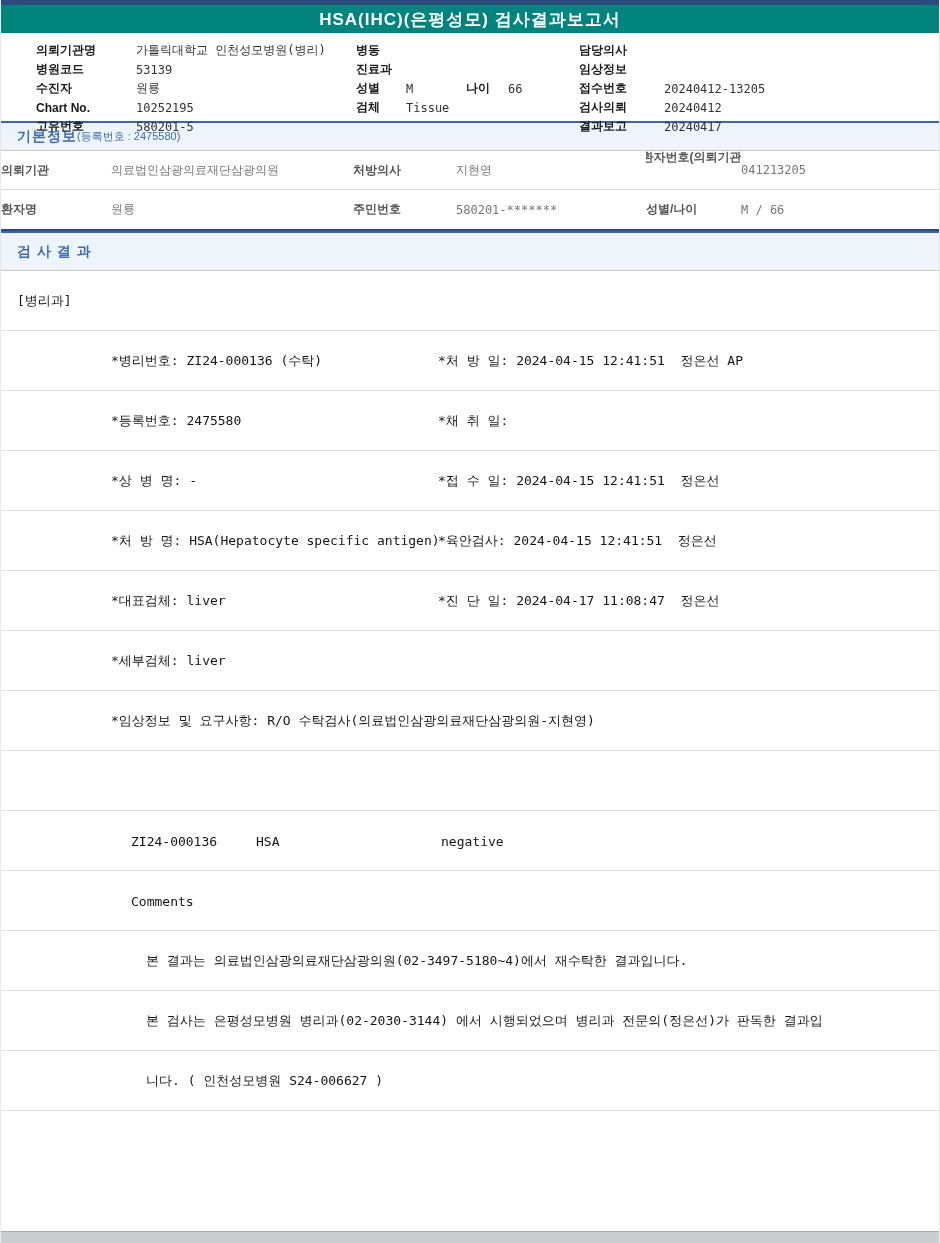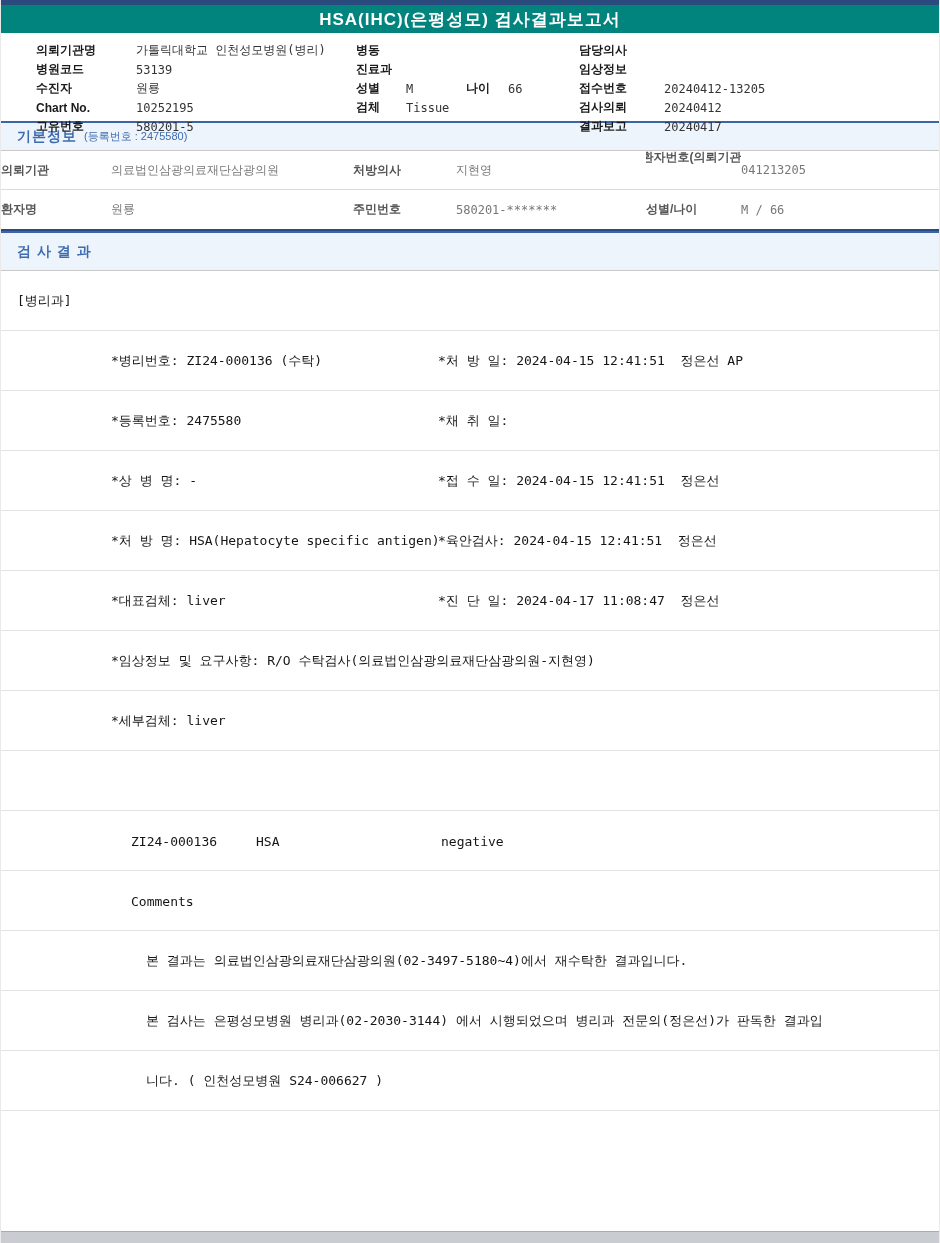--- a/index.html
+++ b/index.html
@@ -27,21 +27,21 @@
   .plabel2 { font-weight:bold; color:#1a1a1a; width:42px; }
   .pvalue { font-family:"DejaVu Sans Mono", monospace; color:#333; }
   .pvalue.w60 { width:60px; }
 
   
   .sechead { background:#eef4fb; border-top:2px solid #3c64a8; border-bottom:1px solid #c9c9c9;
              display:flex; align-items:center; padding-left:16px; color:#3e6cb0; }
   .sechead.h30 { height:30px; }
   .sechead.h40 { height:40px; }
   .sechead .t { font-weight:bold; font-size:14px; letter-spacing:1px; }
-  .sechead .s { font-size:11px; margin-left:7px; }
+  .sechead .s { font-size:11px; }
 
   
   .binfo { border-bottom:2px solid #2b4a7d; font-size:12px; }
   .brow { display:grid; grid-template-columns:110px 242px 103px 190px 95px auto; height:39px; }
   .brow.sep { border-bottom:1px solid #dcdcdc; }
   .bcell { display:flex; align-items:center; overflow:hidden; white-space:pre; }
   .blabel { font-weight:bold; color:#555; }
   .blabel.first { }
   .blabel.stack { flex-direction:row; align-items:flex-start; justify-content:center; line-height:13px; }
   .bvalue { font-family:"DejaVu Sans Mono", monospace; color:#777; }
@@ -195,25 +195,25 @@
     </div>
     <div class="rrow">
       <span class="x110">*처 방 명: HSA(Hepatocyte specific antigen)</span>
       <span class="x437">*육안검사: 2024-04-15 12:41:51  정은선</span>
     </div>
     <div class="rrow">
       <span class="x110">*대표검체: liver</span>
       <span class="x437">*진 단 일: 2024-04-17 11:08:47  정은선</span>
     </div>
     <div class="rrow">
+      <span class="x110">*세부검체: liver</span>
+      <span class="x437"></span>
+    </div>
+    <div class="rrow">
       <span class="x110">*임상정보 및 요구사항: R/O 수탁검사(의료법인삼광의료재단삼광의원-지현영)</span>
-      <span class="x437"></span>
-    </div>
-    <div class="rrow">
-      <span class="x110">*세부검체: liver</span>
       <span class="x437"></span>
     </div>
 
     <div class="rrow"></div>
 
 
     <div class="rrow">
       <span class="x130">ZI24-000136</span>
       <span class="x255">HSA</span>
       <span class="x440">negative</span>

